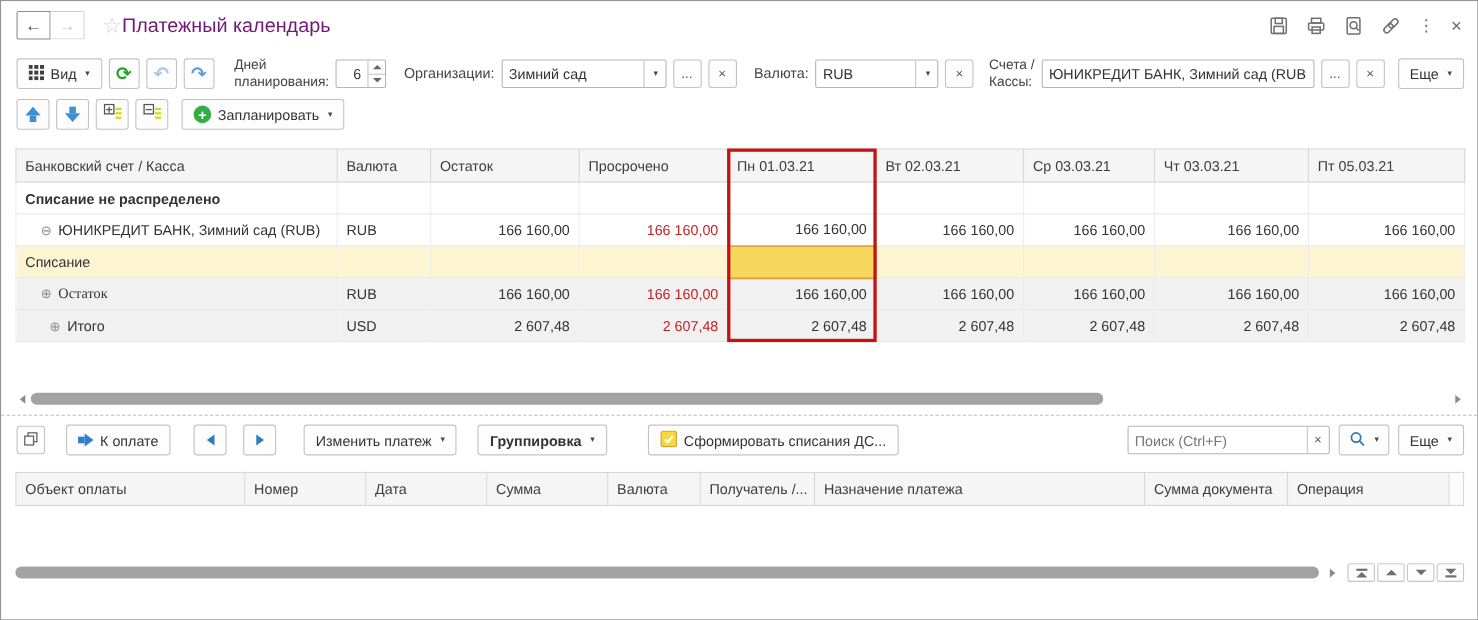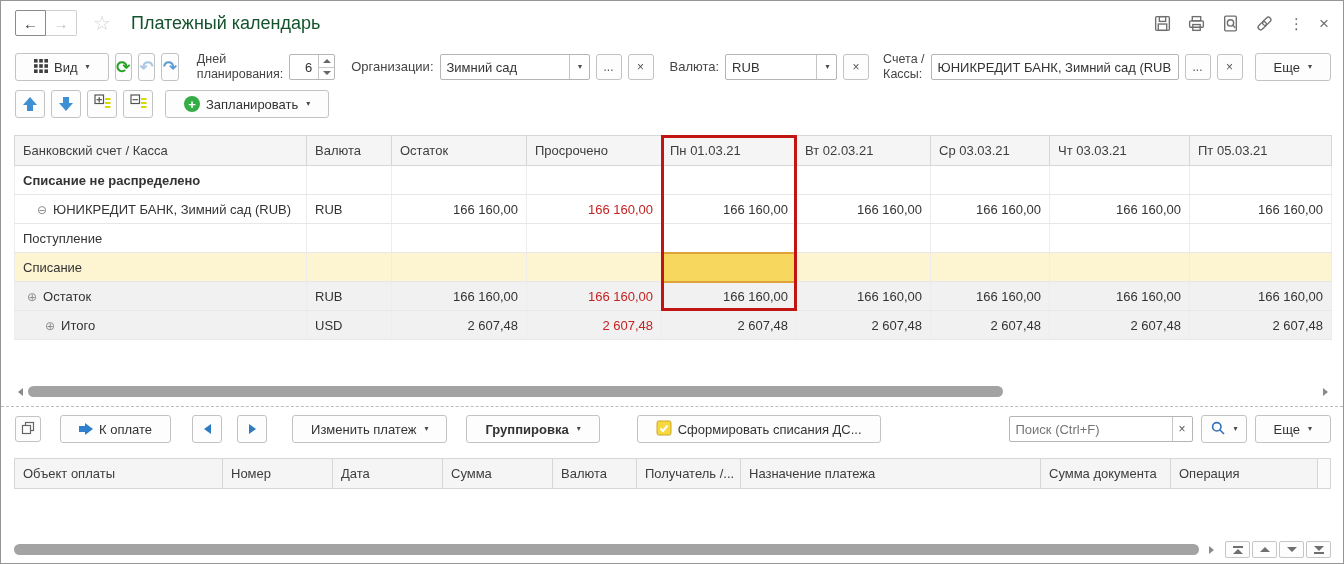--- a/index.html
+++ b/index.html
@@ -9,29 +9,29 @@
             position:relative; overflow:hidden; font-size:13px; color:#333; }
 
   
   .titlebar { height:44px; display:flex; align-items:center; padding:0 14px; }
   .navgrp { display:flex; }
   .navbtn { width:31px; height:26px; display:flex; align-items:center; justify-content:center;
             background:#fff; font-size:15px; font-weight:bold; }
   .navbtn.back { border:1px solid #8a8a8a; color:#3c3c3c; border-radius:2px 0 0 2px; }
   .navbtn.fwd  { border:1px solid #cfcfcf; border-left:none; color:#c3c3c3; border-radius:0 2px 2px 0; }
   .star { font-size:20px; color:#d3d3d3; margin-left:16px; }
-  .page-title { font-size:18px; color:#14532d; margin-left:20px; }
+  .page-title { font-size:18px; color:#701a75; }
   .tb-icons { margin-left:auto; display:flex; align-items:center; gap:15px; }
   .tb-icons svg { display:block; }
   .kebab { font-size:15px; color:#6f6f6f; line-height:1; }
   .winclose { font-size:17px; color:#6f6f6f; line-height:1; }
 
   
   .btn { display:inline-flex; align-items:center; gap:6px; background:#fdfdfd;
-         border:1px solid #c3c3c3; border-radius:3px; height:28px; padding:0 18px;
+         border:1px solid #c3c3c3; border-radius:3px; height:28px; padding:0 10px;
          font-size:13px; color:#333; white-space:nowrap; }
   .btn.sq { width:30px; padding:0; justify-content:center; }
   .caret { font-size:8px; color:#4a4a4a; margin-left:2px; line-height:1; }
   .lbl { color:#444; font-size:12.5px; line-height:1.2; white-space:nowrap; }
   .field { display:inline-flex; align-items:stretch; border:1px solid #b5b5b5; border-radius:2px;
            height:26px; background:#fff; }
   .field input { border:none; outline:none; font-size:13px; padding:0 6px; color:#333;
                  font-family:inherit; background:transparent; }
   .seg { width:20px; display:flex; align-items:center; justify-content:center;
          border-left:1px solid #c6c6c6; }
@@ -345,44 +345,33 @@
           </td>
           <td>RUB</td>
           <td class="num">166 160,00</td>
           <td class="num red">166 160,00</td>
           <td class="num">166 160,00</td>
           <td class="num">166 160,00</td>
           <td class="num">166 160,00</td>
           <td class="num">166 160,00</td>
           <td class="num">166 160,00</td>
         </tr>
-        <tr>
-          <td class="tree2">Поступление</td>
-          <td></td>
-            <td></td>
-          <td></td>
-            <td></td>
-          <td></td>
-            <td></td>
-          <td></td>
-            <td></td>
-        </tr>
         <tr class="rowyellow">
           <td class="tree2">Списание</td>
           <td></td>
             <td></td>
           <td></td>
           <td class="cell-sel"></td>
           <td></td>
             <td></td>
           <td></td>
             <td></td>
         </tr>
         <tr class="rowgray">
-          <td style="padding-left:10px;">
+          <td style="padding-left:20px;font-family:Liberation Serif, serif;">
             <span class="exp">⊕</span><span>Остаток</span>
           </td>
           <td>RUB</td>
           <td class="num">166 160,00</td>
           <td class="num red">166 160,00</td>
           <td class="num">166 160,00</td>
           <td class="num">166 160,00</td>
           <td class="num">166 160,00</td>
           <td class="num">166 160,00</td>
           <td class="num">166 160,00</td>

